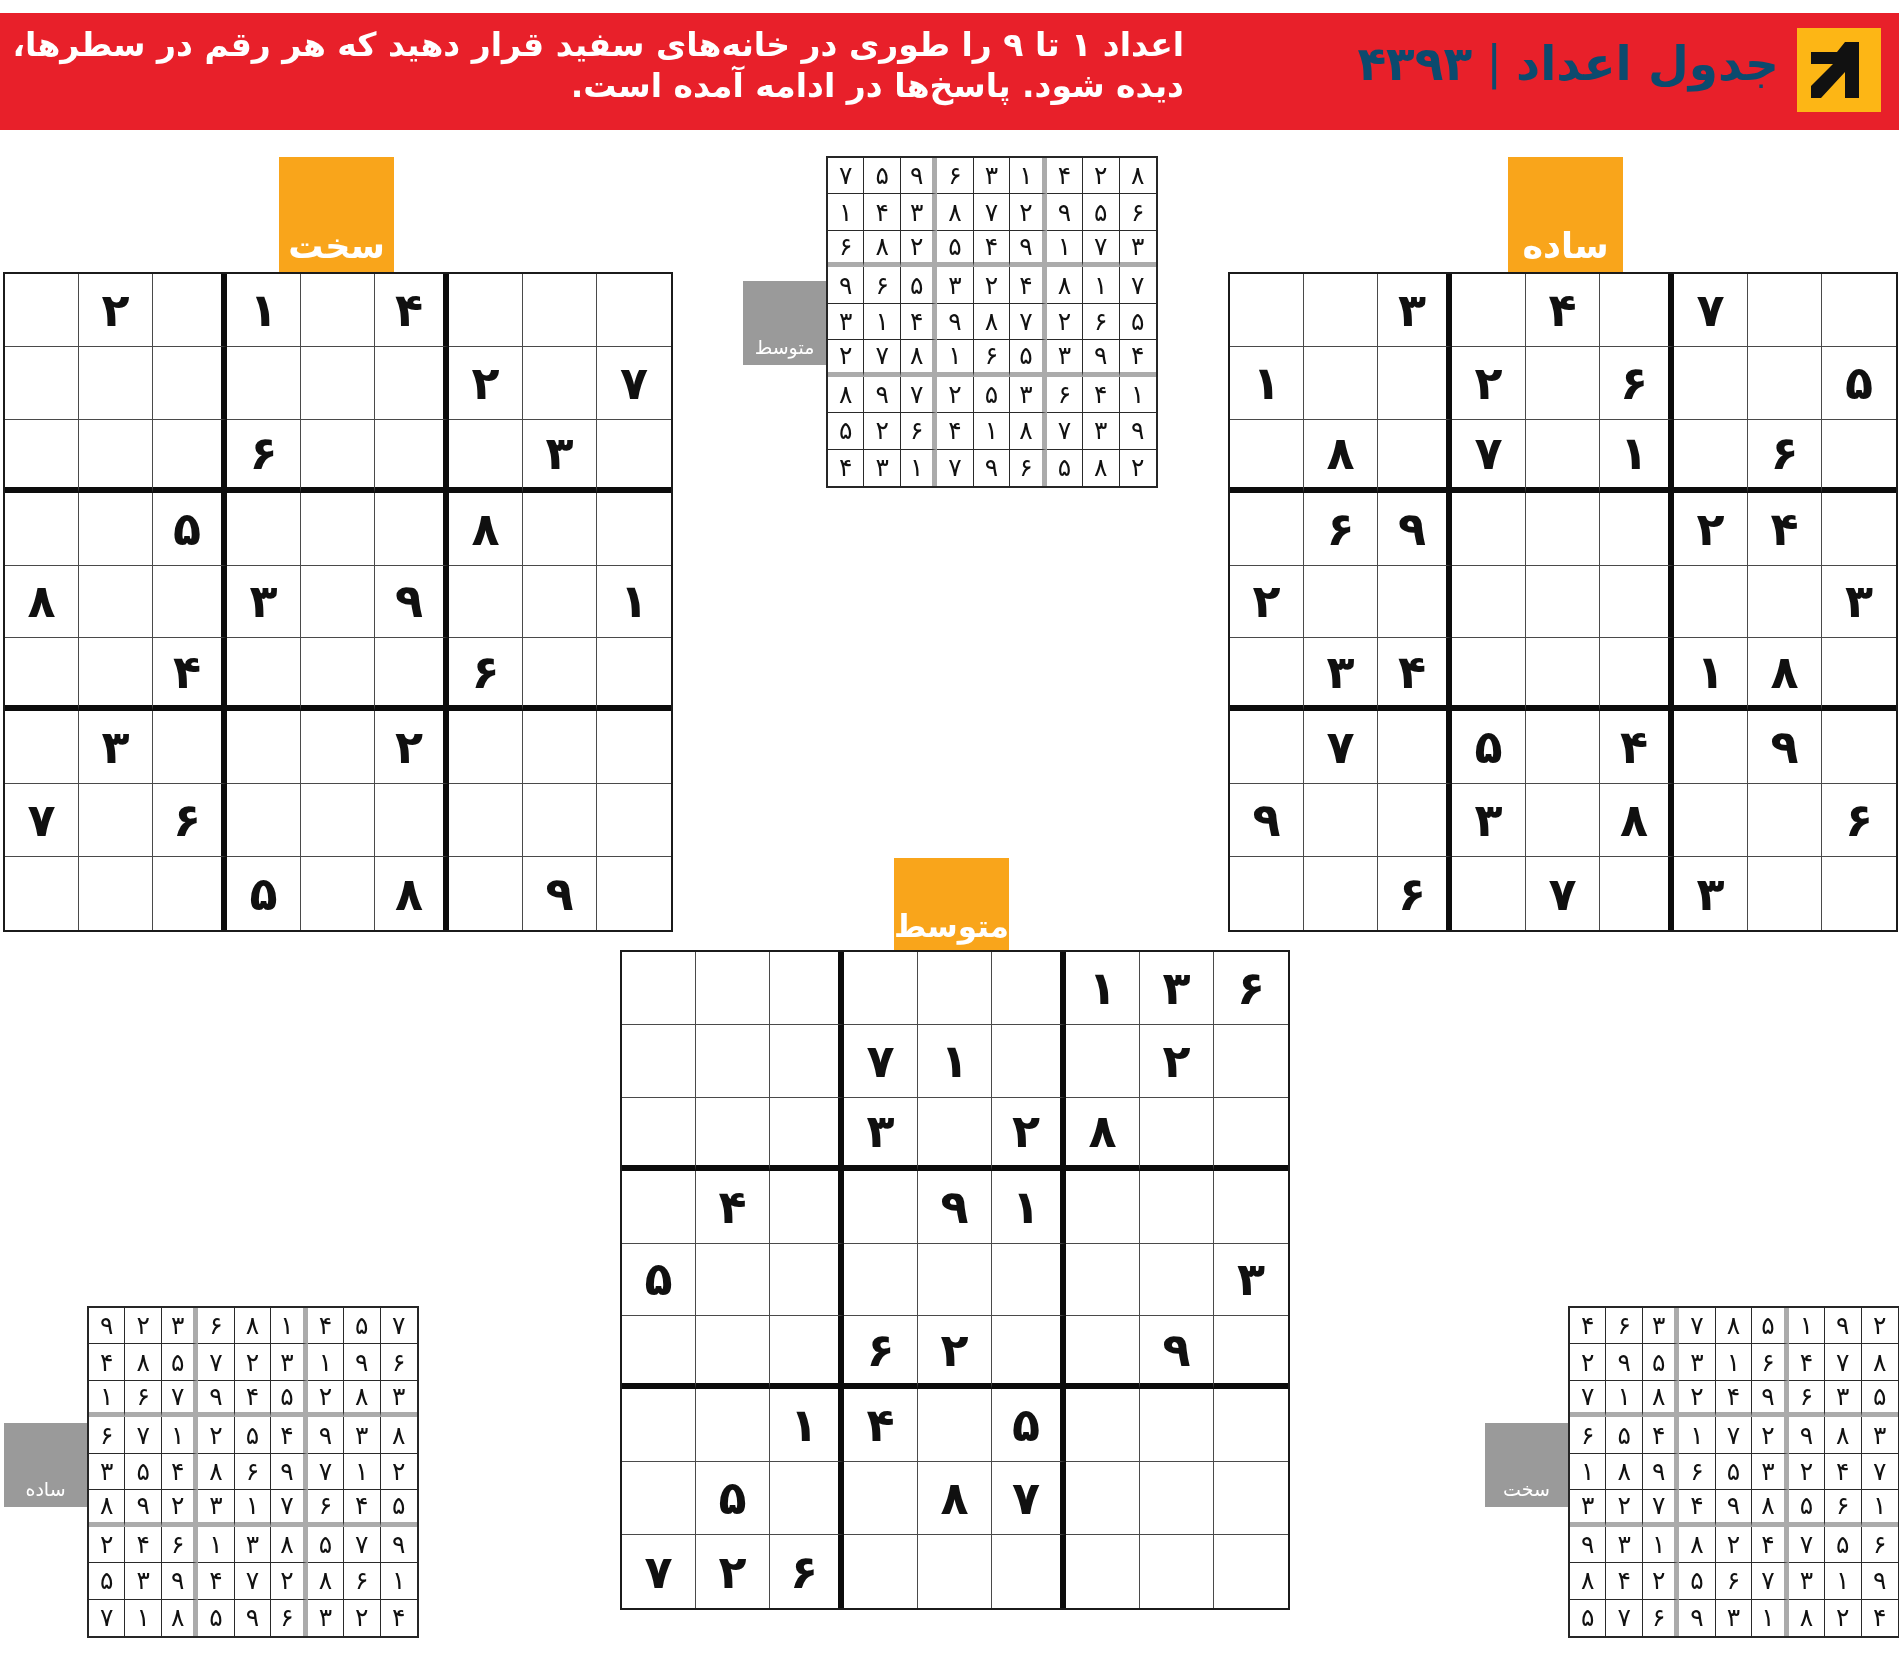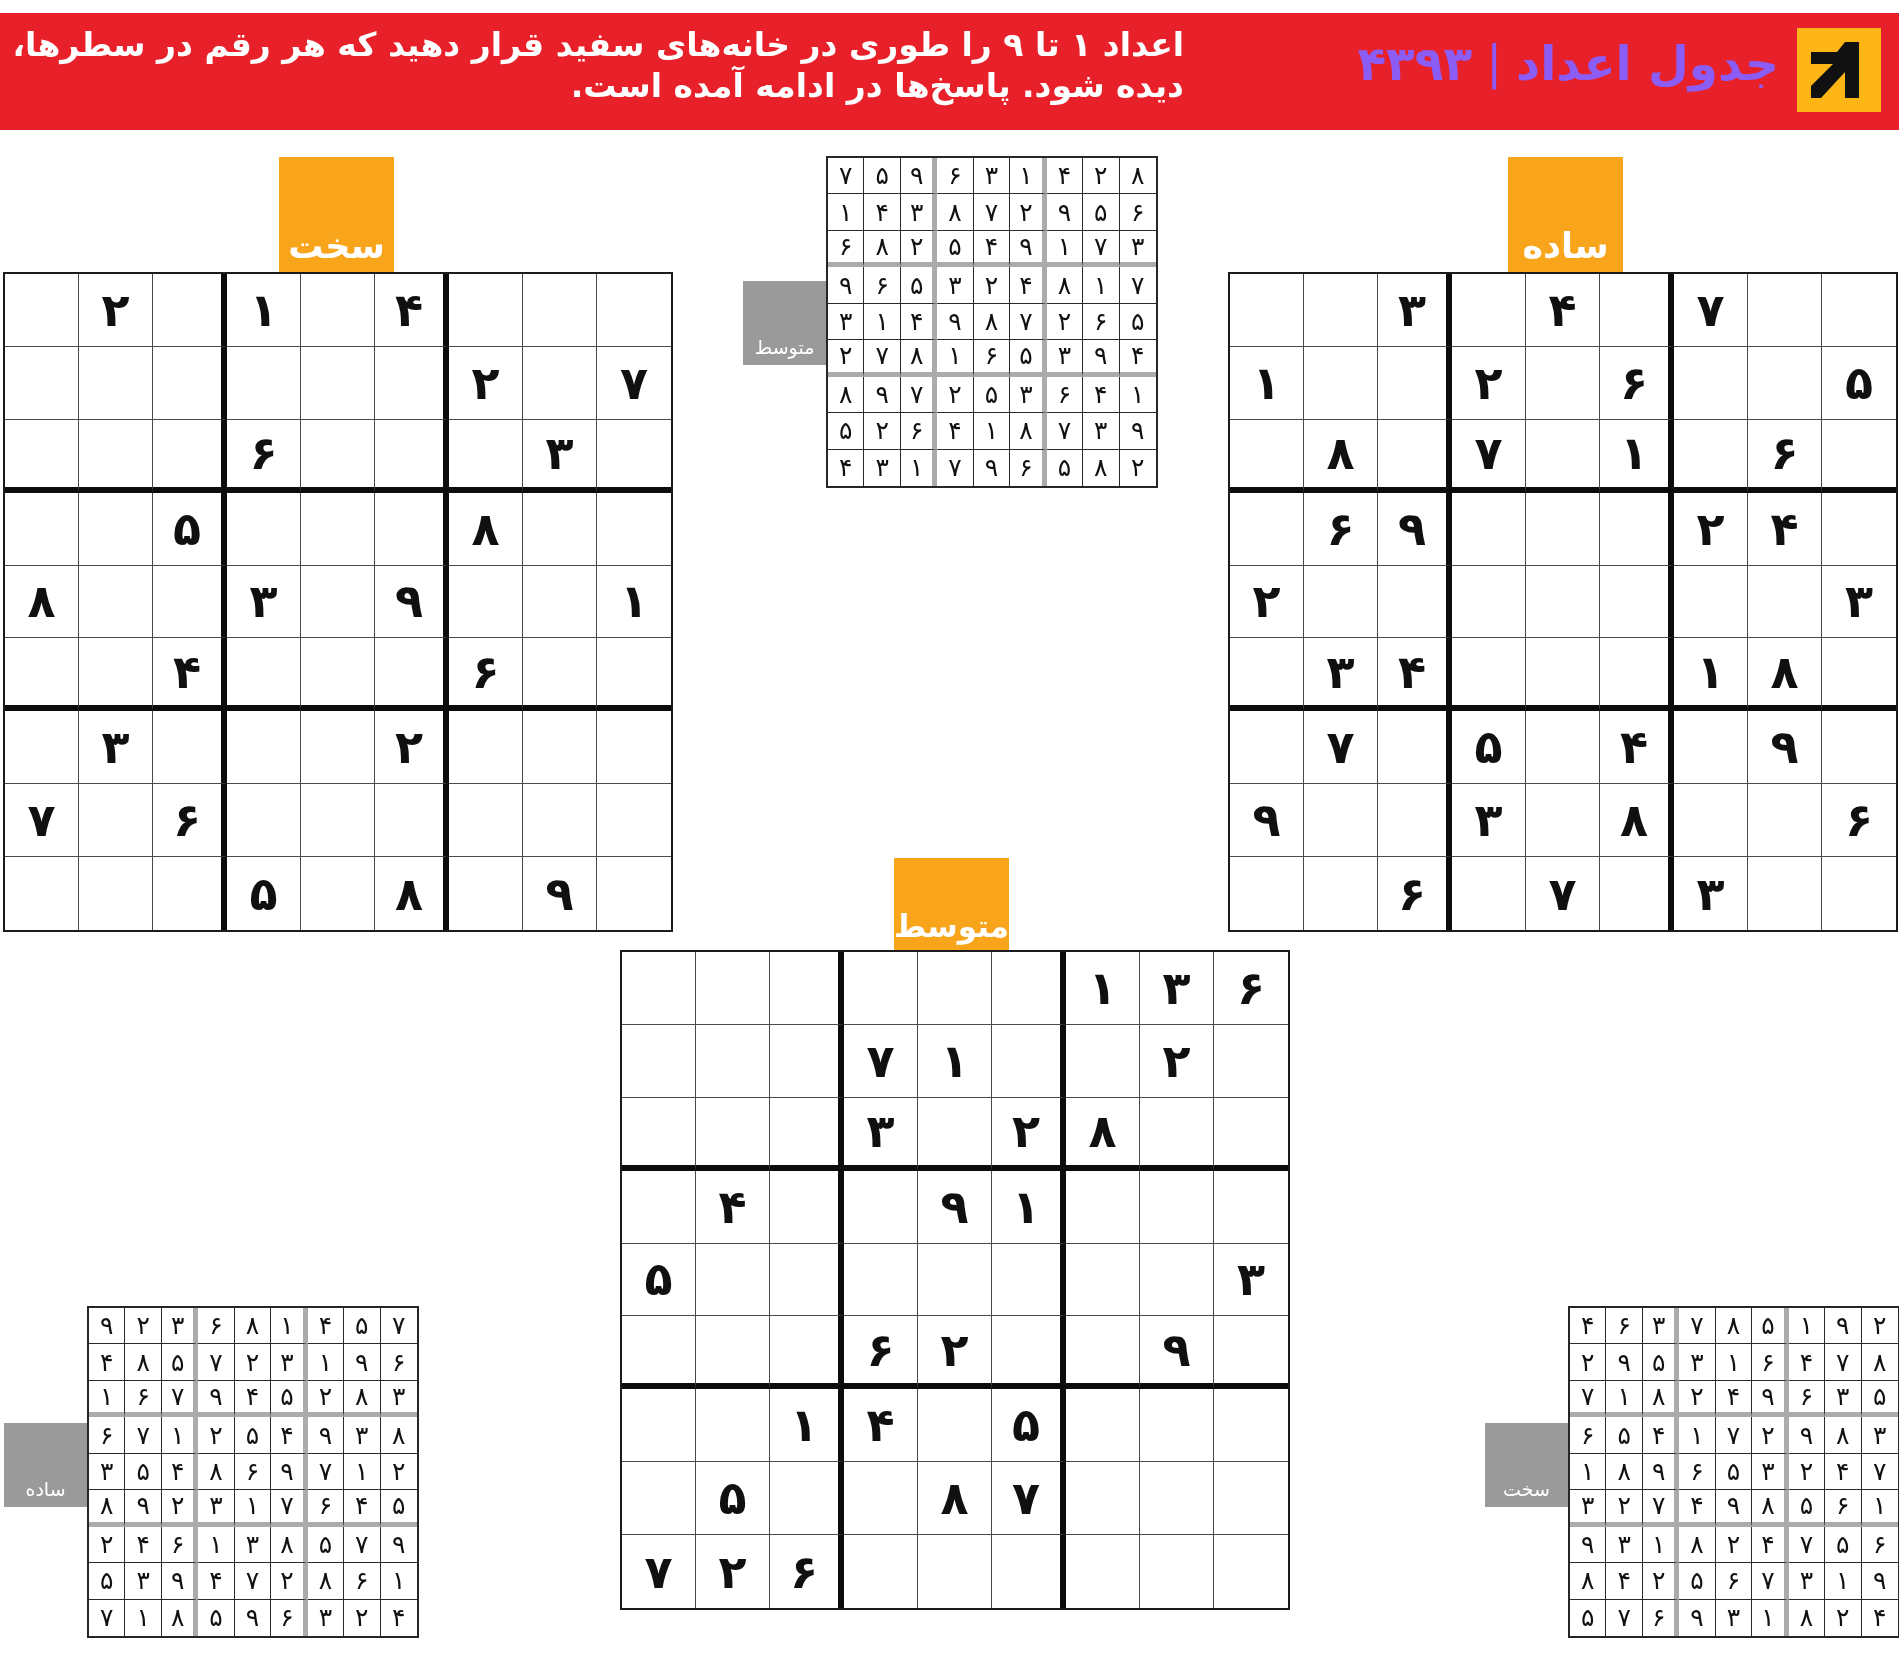--- a/index.html
+++ b/index.html
@@ -3,21 +3,21 @@
 <meta charset="utf-8">
 <style>
   html,body{margin:0;padding:0;background:#fff;}
   .page{position:relative;width:1899px;height:1662px;background:#ffffff;overflow:hidden;
         font-family:"DejaVu Sans","Liberation Sans",sans-serif;}
 
   
   .header-bar{position:absolute;left:0;top:13px;width:1899px;height:117px;background:#e8202a;}
   .instructions{position:absolute;top:24px;right:715px;text-align:right;direction:rtl;
                 color:#ffffff;font-weight:bold;font-size:33px;line-height:41px;white-space:nowrap;}
-  .masthead{position:absolute;top:36px;right:120px;direction:rtl;color:#8b5cf6;
+  .masthead{position:absolute;top:36px;right:120px;direction:rtl;color:#0c4a6e;
             font-weight:bold;font-size:47px;white-space:nowrap;}
   .masthead .divider{font-weight:normal;padding:0 14px;position:relative;top:-2px;}
   .logo{position:absolute;top:28px;right:18px;width:84px;height:84px;}
 
   
   .big-grid{position:absolute;width:666px;height:656px;border:2px solid #1b1b1b;background:#fff;
             display:grid;grid-template-columns:repeat(9,1fr);grid-template-rows:repeat(9,1fr);
             direction:ltr;}
   .big-grid .cell{border-right:1.5px solid #4a4a4a;border-bottom:1.5px solid #4a4a4a;
                   display:flex;align-items:center;justify-content:center;

